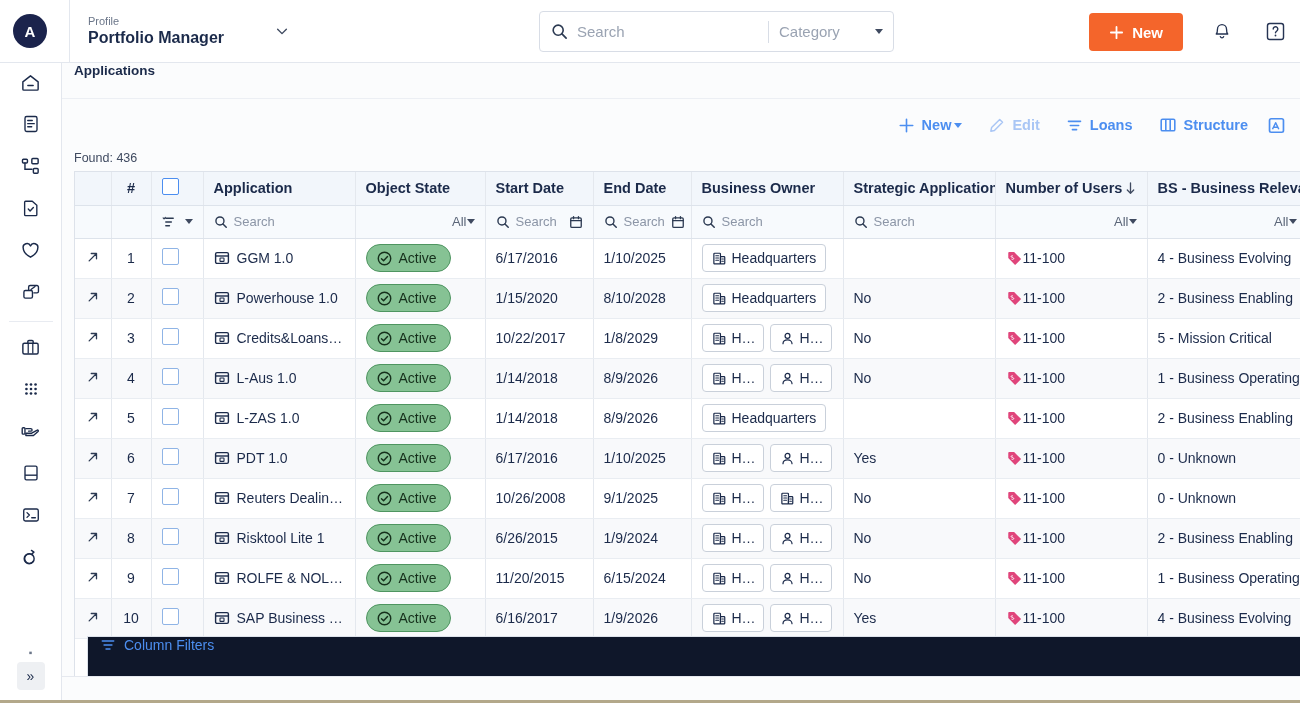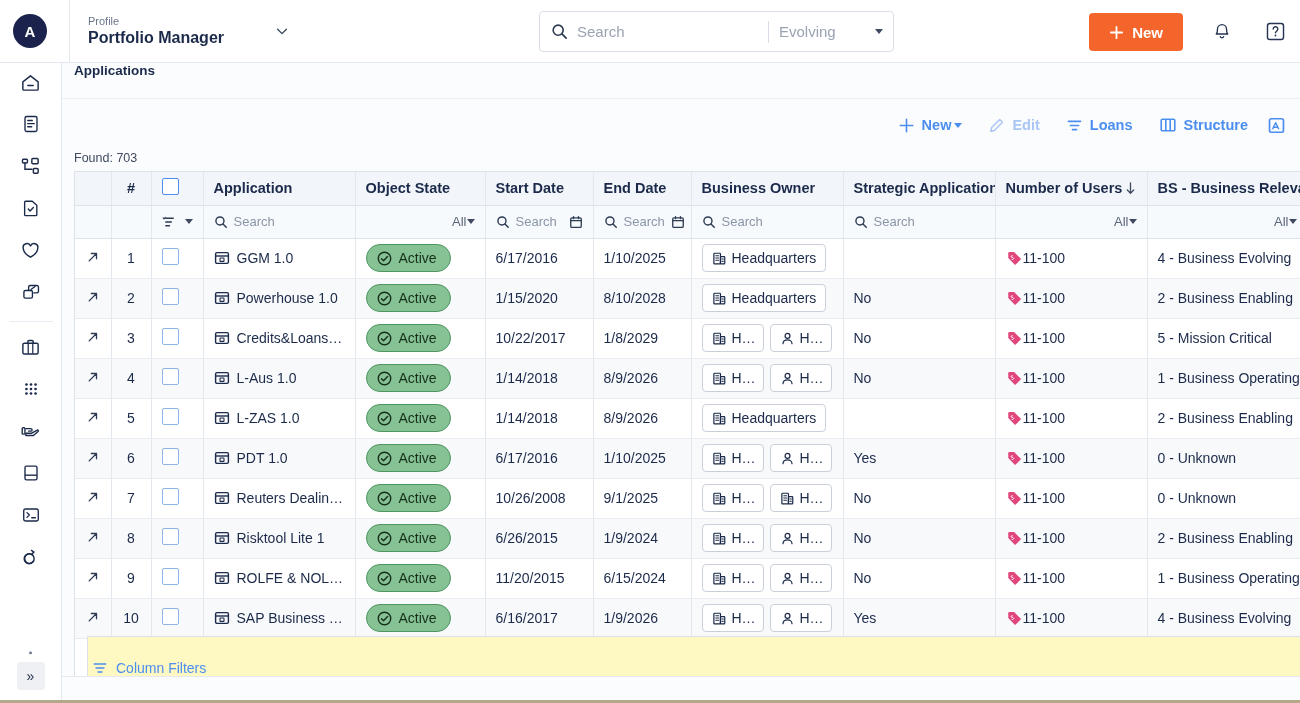--- a/index.html
+++ b/index.html
@@ -201,23 +201,23 @@
 
   .fsearch { display: flex; align-items: center; gap: 6px; color: #8b95a6; }
   .fsearch .sq { color: #2c3a52; display: flex; }
   .fall { display: flex; align-items: center; justify-content: flex-end; color: #5a6578; }
   .cal-ico { color: #2c3a52; display: flex; margin-left: auto; }
   .sortglyph { display: flex; align-items: center; gap: 8px; color: #2c3a52; }
 
   
   .tfooter {
     position: absolute; left: 12px; right: 0; bottom: 0;
-    height: 40px; background: #fef9c3;
+    height: 40px; background: #0f172a;
     border-top: 1px solid #dde2ea; border-left: 1px solid #dde2ea;
-    display: flex; align-items: flex-end; padding-left: 4px;
+    display: flex; align-items: flex-start; padding-left: 12px;
   }
   .colfilters {
     display: flex; align-items: center; gap: 8px;
     color: #4c8ef0; font-size: 14px; cursor: pointer;
   }
   .bottomstrip {
     height: 24px; min-height: 24px; background: #fbfcfd;
     border-top: 1px solid #e6e9ef;
   }
   .bottomline { height: 3px; background: #b3a88a; }
@@ -243,21 +243,21 @@
     <div class="searchwrap">
       <span class="s-icon">
         <svg width="17" height="17" viewBox="0 0 18 18" fill="none">
             <circle cx="7.6" cy="7.6" r="5.3" stroke="#2c3a52" stroke-width="1.7"></circle>
             <path d="M11.6 11.6L16 16" stroke="#2c3a52" stroke-width="1.8" stroke-linecap="round"></path>
           </svg>
       </span>
       <input class="search-input" value="" placeholder="Search" style="">
       <div class="search-div"></div>
       <div class="cat-select">
-        <span class="cat-text">Evolving</span>
+        <span class="cat-text">Category</span>
         <span class="tri-down"></span>
       </div>
     </div>
 
     <button class="new-btn">
       <span style="display:flex;">
         <svg width="15" height="15" viewBox="0 0 16 16" fill="none">
             <path d="M8 2v12M2 8h12" stroke="#fff" stroke-width="1.9" stroke-linecap="round"></path>
           </svg>
       </span>
@@ -447,21 +447,21 @@
         <div class="tb-btn" style="padding:0 8px 0 6px;">
           <span style="display:flex;">
             <svg width="19" height="19" viewBox="0 0 18 18" fill="none">
                 <rect x="2.4" y="2.6" width="13.2" height="12.8" rx="1.6" stroke="#4c8ef0" stroke-width="1.6"></rect>
                 <path d="M5.2 12.6l3-6.2 3 6.2M6.4 10.6h3.6" stroke="#4c8ef0" stroke-width="1.4" stroke-linejoin="round"></path>
               </svg>
           </span>
         </div>
       </div>
 
-      <div class="found">Found: 703</div>
+      <div class="found">Found: 436</div>
 
       <div class="tablewrap">
         <table class="grid">
           <colgroup>
             <col class="c-expand">
               <col class="c-num">
               <col class="c-chk">
               <col class="c-app">
             <col class="c-state">
               <col class="c-sdate">

